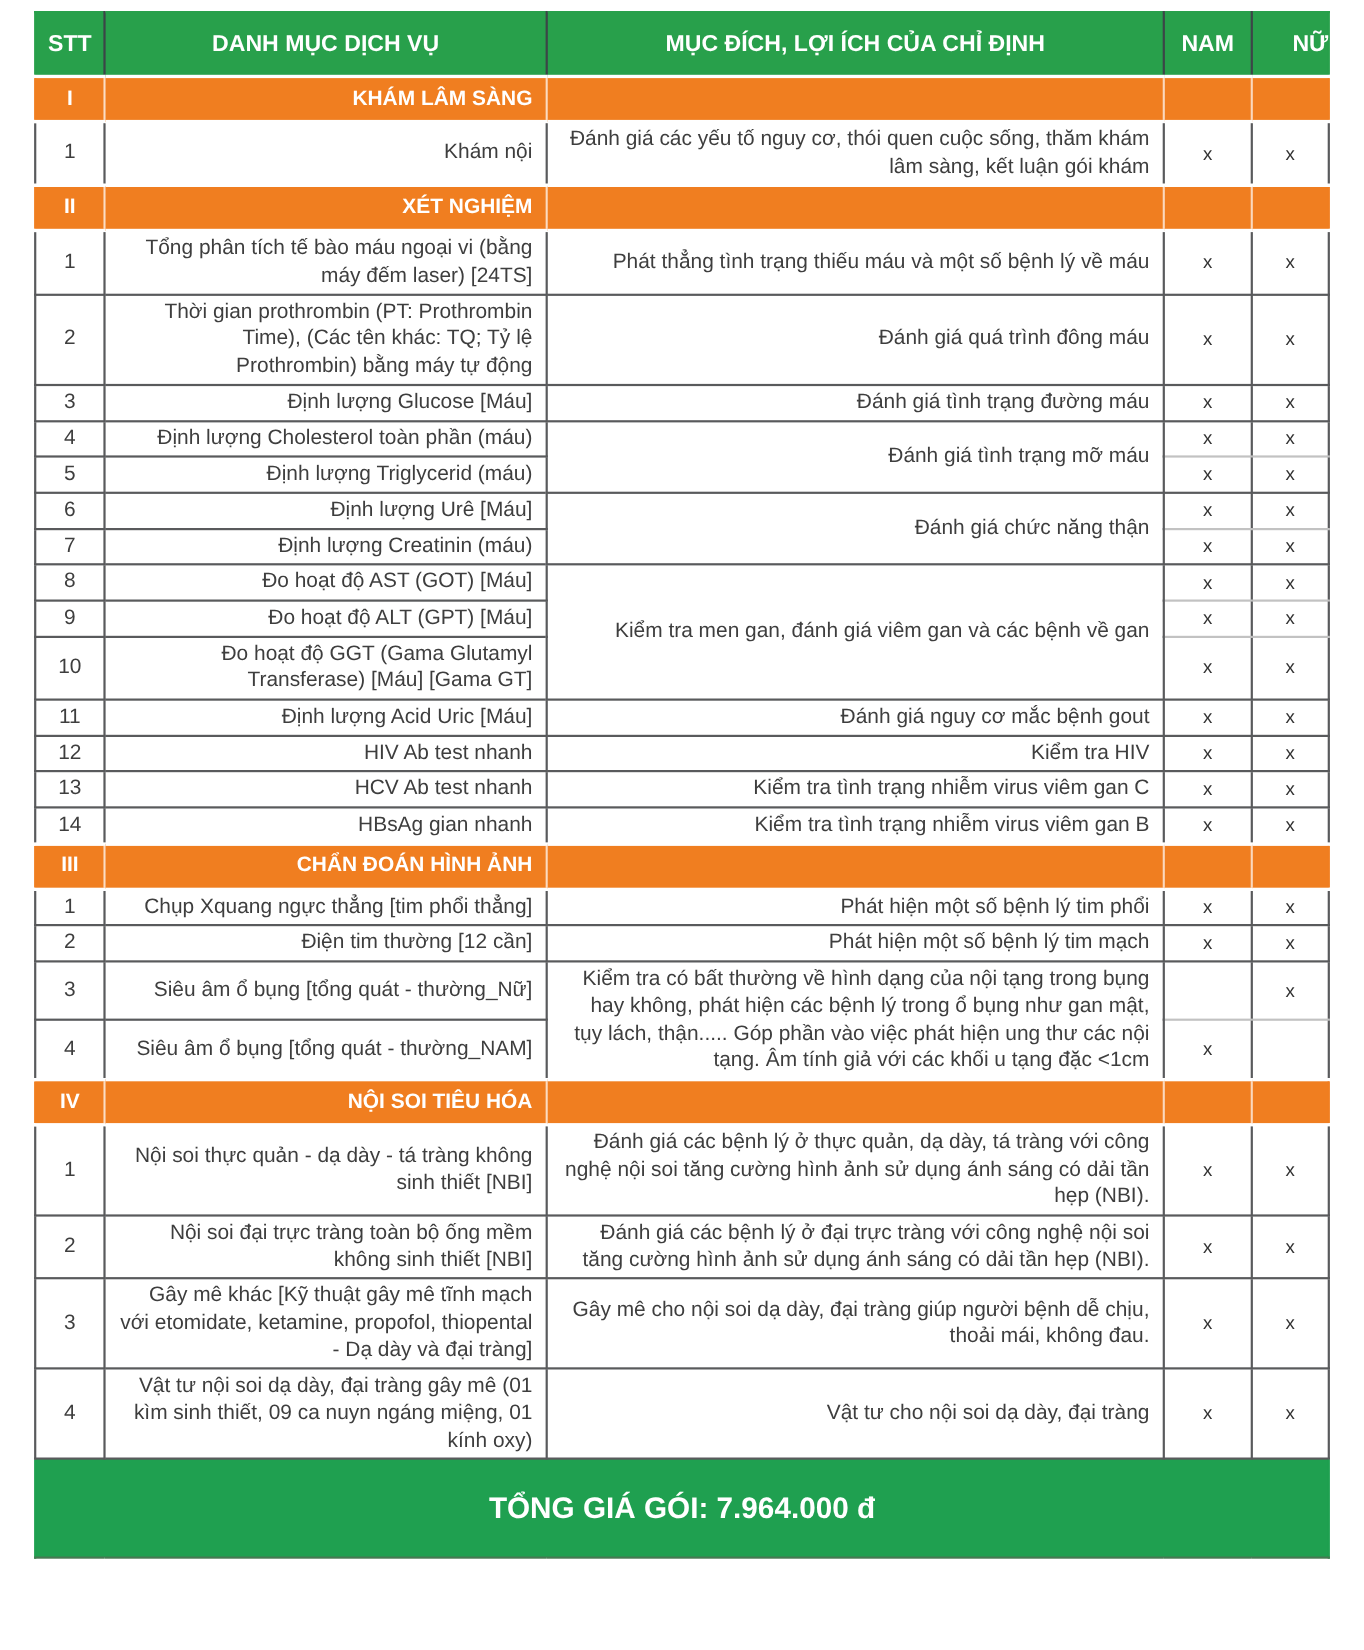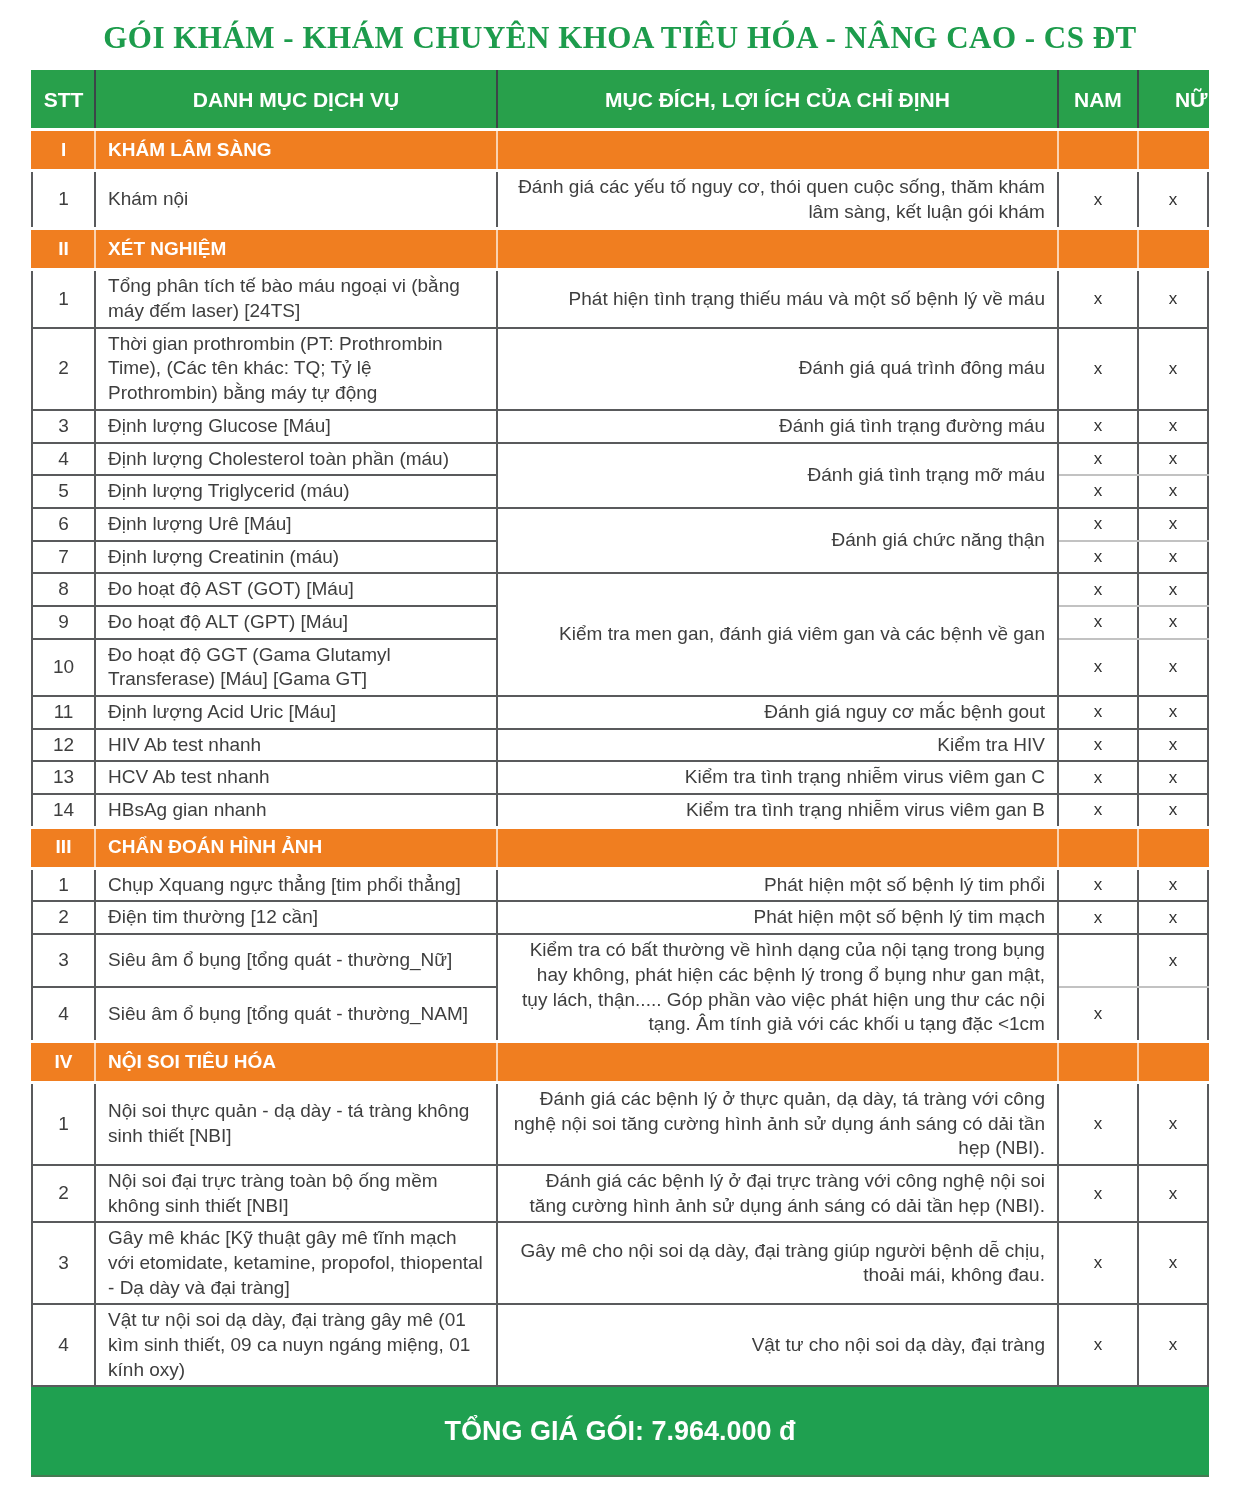--- a/index.html
+++ b/index.html
@@ -51,45 +51,45 @@
   tr.section td{
     background:#F07E20;
     color:#ffffff;
     font-weight:bold;
     font-size:19px;
     height:32px;
     border-top:3px solid #ffffff;
     border-bottom:3px solid #ffffff;
     border-left:2px solid rgba(255,255,255,0.65);
     border-right:2px solid rgba(255,255,255,0.65);
+    text-align:right;
   }
   tr.section td.sec-num{text-align:center;border-left:2px solid #F07E20;}
   tr.section td.sec-last{border-right:2px solid #F07E20;}
   td.stt{text-align:center;}
-  td.svc{text-align:left;}
+  td.svc{text-align:right;}
   td.pur{text-align:right;}
   td.mk{text-align:center;font-size:17px;color:#333333;}
   td.lb{border-bottom:2px solid #C2C2C2;} 
   tr.total td{
     background:#1FA050;
     color:#ffffff;
     font-weight:bold;
     font-size:27px;
     text-align:center;
     height:82px;
     border:2px solid #1FA050;
     border-top:2px solid #595A5C;
     border-bottom:2px solid #467952;
   }
 </style>
 </head>
 <body>
 
 <div class="page">
-  <div class="title">GÓI KHÁM - KHÁM CHUYÊN KHOA TIÊU HÓA - NÂNG CAO - CS ĐT</div>
 
   <table class="pkg">
     <colgroup>
       <col style="width:5.36%">
         <col style="width:34.18%">
         <col style="width:47.7%">
         <col style="width:6.8%">
         <col style="width:5.96%">
     </colgroup>
     <thead>
@@ -121,21 +121,21 @@
       <tr class="section">
         <td class="sec-num">II</td>
         <td>XÉT NGHIỆM</td>
         <td></td>
         <td></td>
         <td class="sec-last"></td>
       </tr>
       <tr>
         <td class="stt">1</td>
         <td class="svc">Tổng phân tích tế bào máu ngoại vi (bằng máy đếm laser) [24TS]</td>
-        <td class="pur">Phát hiện tình trạng thiếu máu và một số bệnh lý về máu</td>
+        <td class="pur">Phát thẳng tình trạng thiếu máu và một số bệnh lý về máu</td>
         <td class="mk">x</td>
         <td class="mk">x</td>
       </tr>
       <tr>
         <td class="stt">2</td>
         <td class="svc">Thời gian prothrombin (PT: Prothrombin Time), (Các tên khác: TQ; Tỷ lệ Prothrombin) bằng máy tự động</td>
         <td class="pur">Đánh giá quá trình đông máu</td>
         <td class="mk">x</td>
         <td class="mk">x</td>
       </tr>

